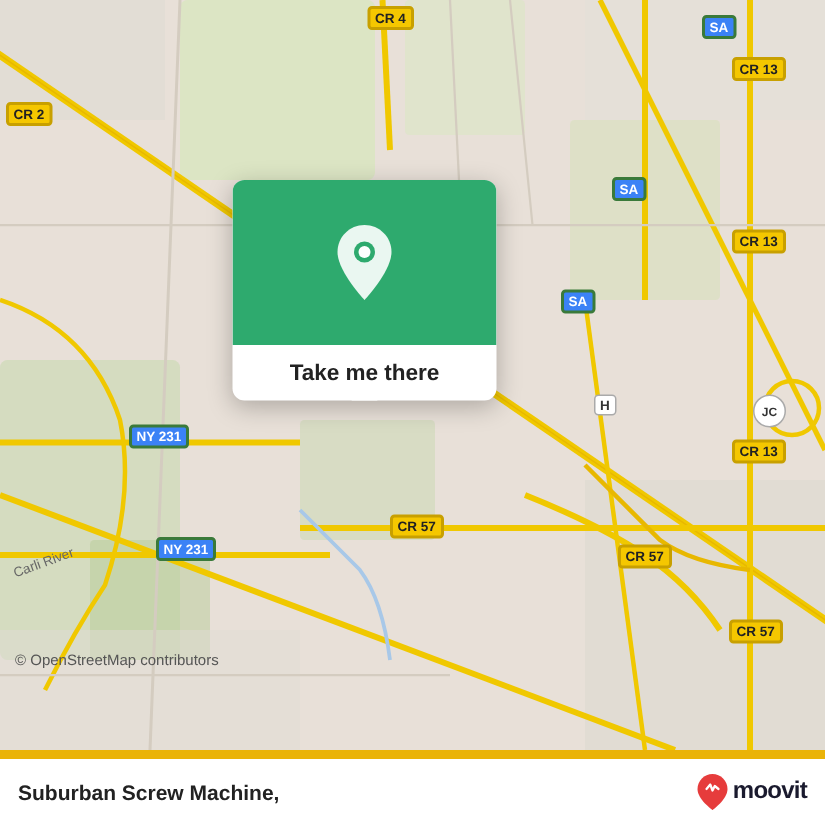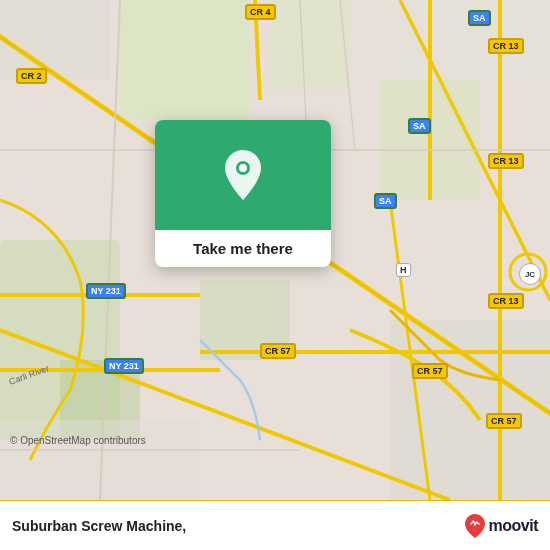--- a/index.html
+++ b/index.html
@@ -63,21 +63,21 @@
       border-left: 10px solid transparent;
       border-right: 10px solid transparent;
       border-top: 14px solid white;
     }
 
     
     #bottom-bar {
       width: 550px;
       height: 50px;
       background: white;
-      border-top: 1px solid #eab308;
+      border-top: 6px solid #eab308;
       display: flex;
       align-items: center;
       padding: 0 12px;
       gap: 8px;
     }
 
     #moovit-logo {
       margin-left: auto;
       display: flex;
       align-items: center;
@@ -176,34 +176,34 @@
     <line x1="0" y1="450" x2="300" y2="450" stroke="#d4ccc0" stroke-width="1.5"></line>
     <line x1="300" y1="0" x2="310" y2="200" stroke="#d4ccc0" stroke-width="1.5"></line>
     <line x1="340" y1="0" x2="355" y2="150" stroke="#d4ccc0" stroke-width="1.5"></line>
 
     <ellipse cx="528" cy="272" rx="18" ry="18" fill="none" stroke="#f0c800" stroke-width="3"></ellipse>
 
     <path d="M 200 340 Q 220 360 240 380 Q 255 400 260 440" stroke="#a8c8e8" stroke-width="2.5" fill="none"></path>
   </svg>
 
   <div class="road-badge" style="left:245px; top:4px;">CR 4</div>
-  <div class="road-badge" style="left:16px; top:68px;">CR 2</div>
+  <div class="road-badge" style="left:4px; top:68px;">CR 2</div>
   <div class="road-badge green" style="left:468px; top:10px;">SA</div>
   <div class="road-badge green" style="left:408px; top:118px;">SA</div>
   <div class="road-badge green" style="left:374px; top:193px;">SA</div>
   <div class="road-badge" style="left:488px; top:38px;">CR 13</div>
   <div class="road-badge" style="left:488px; top:153px;">CR 13</div>
   <div class="road-badge" style="left:488px; top:293px;">CR 13</div>
   <div class="road-badge green" style="left:86px; top:283px;">NY 231</div>
   <div class="road-badge green" style="left:104px; top:358px;">NY 231</div>
   <div class="road-badge" style="left:260px; top:343px;">CR 57</div>
   <div class="road-badge" style="left:412px; top:363px;">CR 57</div>
   <div class="road-badge" style="left:486px; top:413px;">CR 57</div>
   <div class="road-badge white-badge" style="left:396px; top:263px;">H</div>
-  <div class="road-badge white-badge" style="left:519px; top:263px; border-radius:50%; width:22px; height:22px; display:flex; align-items:center; justify-content:center; font-size:8px;">JC</div>
+  <div class="road-badge white-badge" style="left:502px; top:263px; border-radius:50%; width:22px; height:22px; display:flex; align-items:center; justify-content:center; font-size:8px;">JC</div>
   <div style="position:absolute; left:8px; top:370px; font-size:9px; color:#666; transform: rotate(-20deg);">Carli River</div>
 
   <div id="popup-card">
     <div id="popup-green" style="background-color:#2eaa6e;">
 
       <svg width="44" height="54" viewBox="0 0 44 54">
         <path d="M22 2 C12 2 4 10 4 20 C4 33 22 52 22 52 C22 52 40 33 40 20 C40 10 32 2 22 2 Z" fill="white" opacity="0.9"></path>
         <circle cx="22" cy="20" r="7" fill="#2eaa6e"></circle>
         <circle cx="22" cy="20" r="4" fill="white"></circle>
       </svg>

